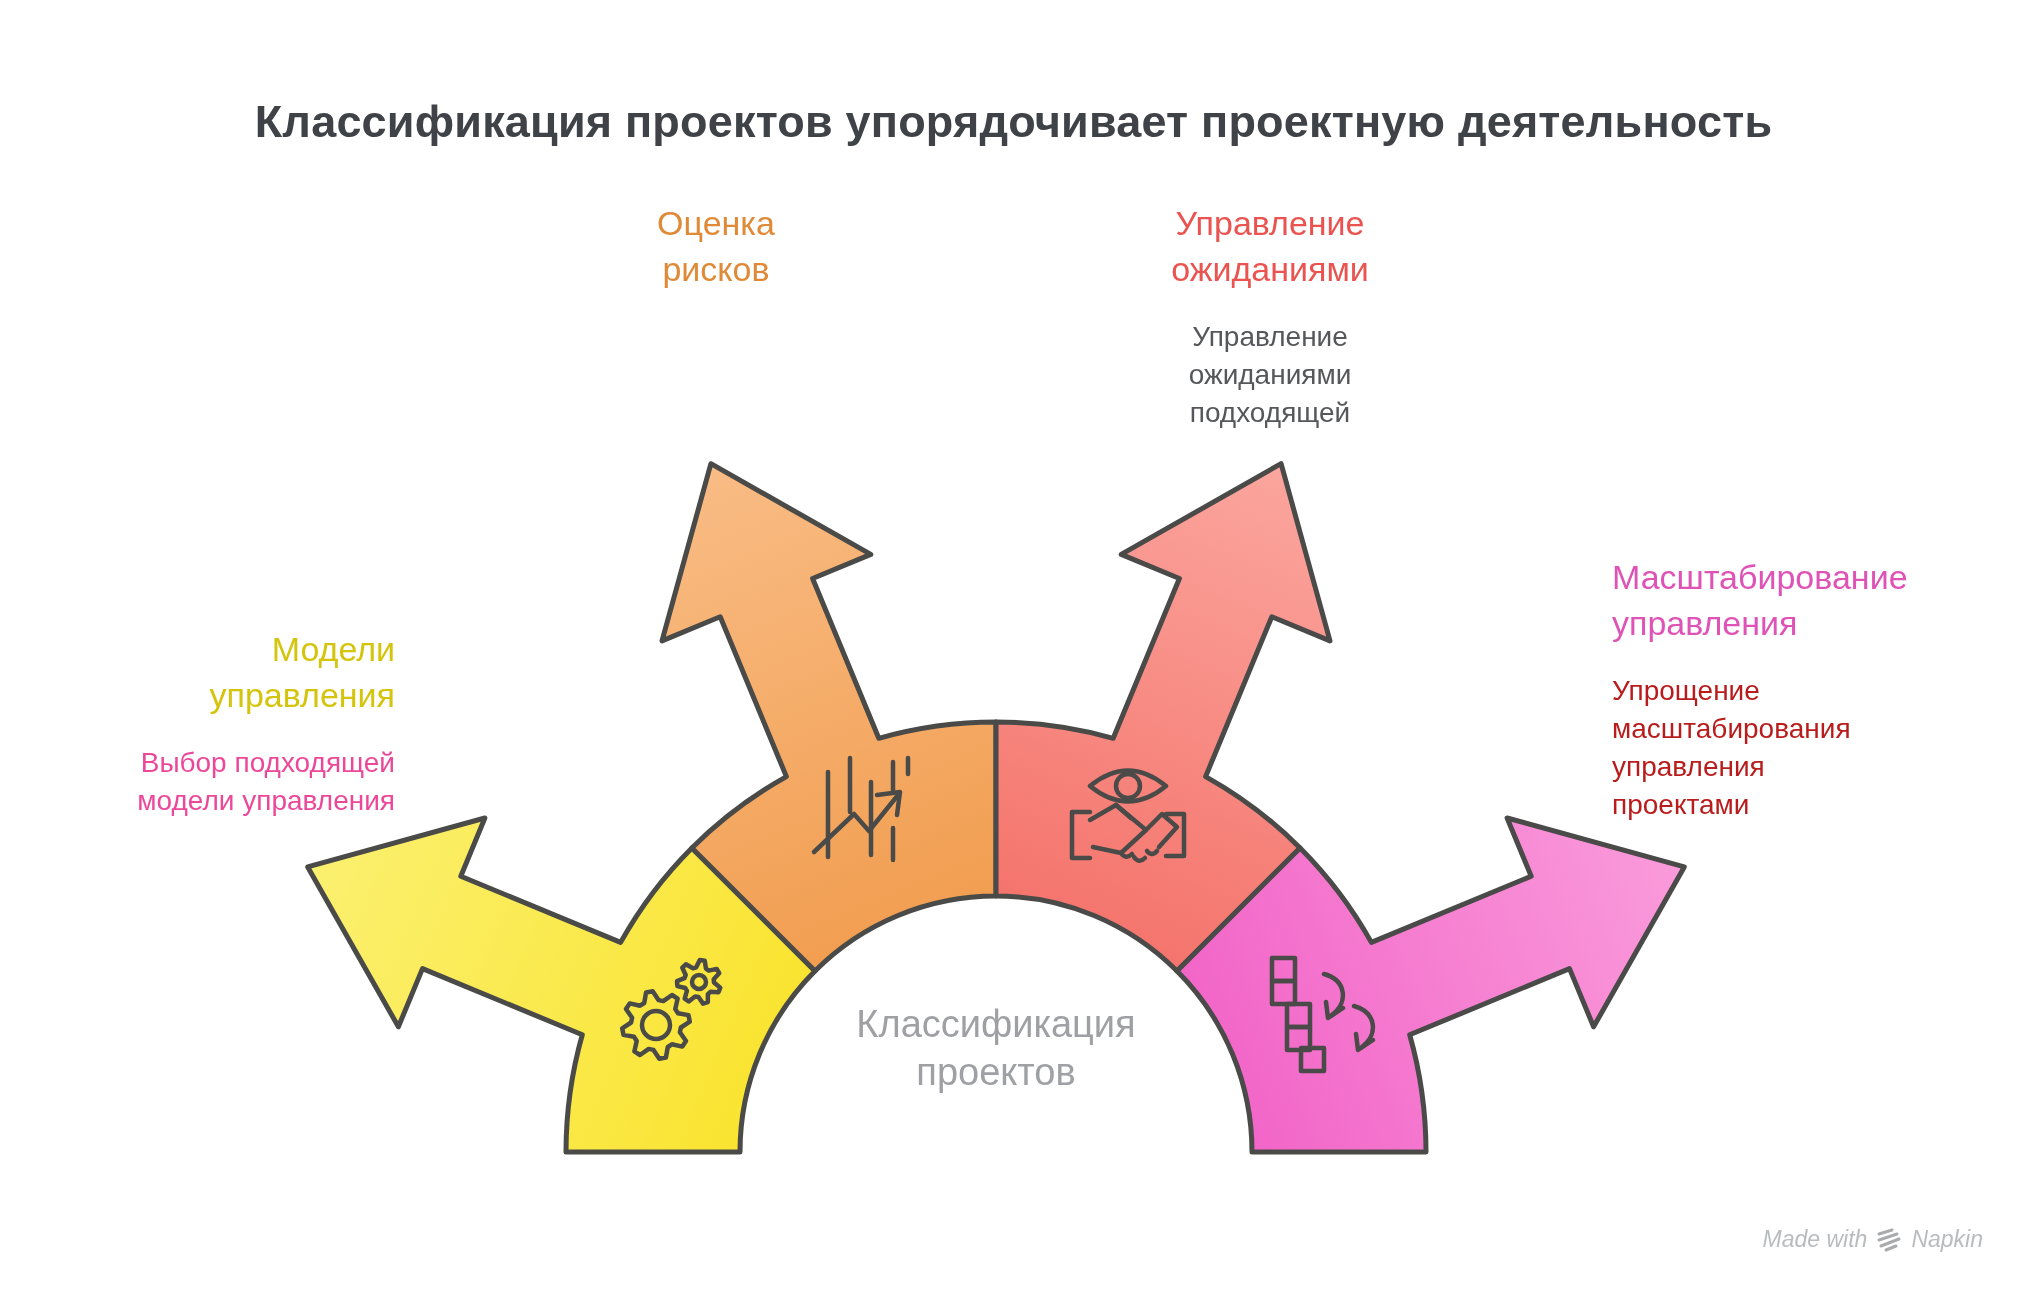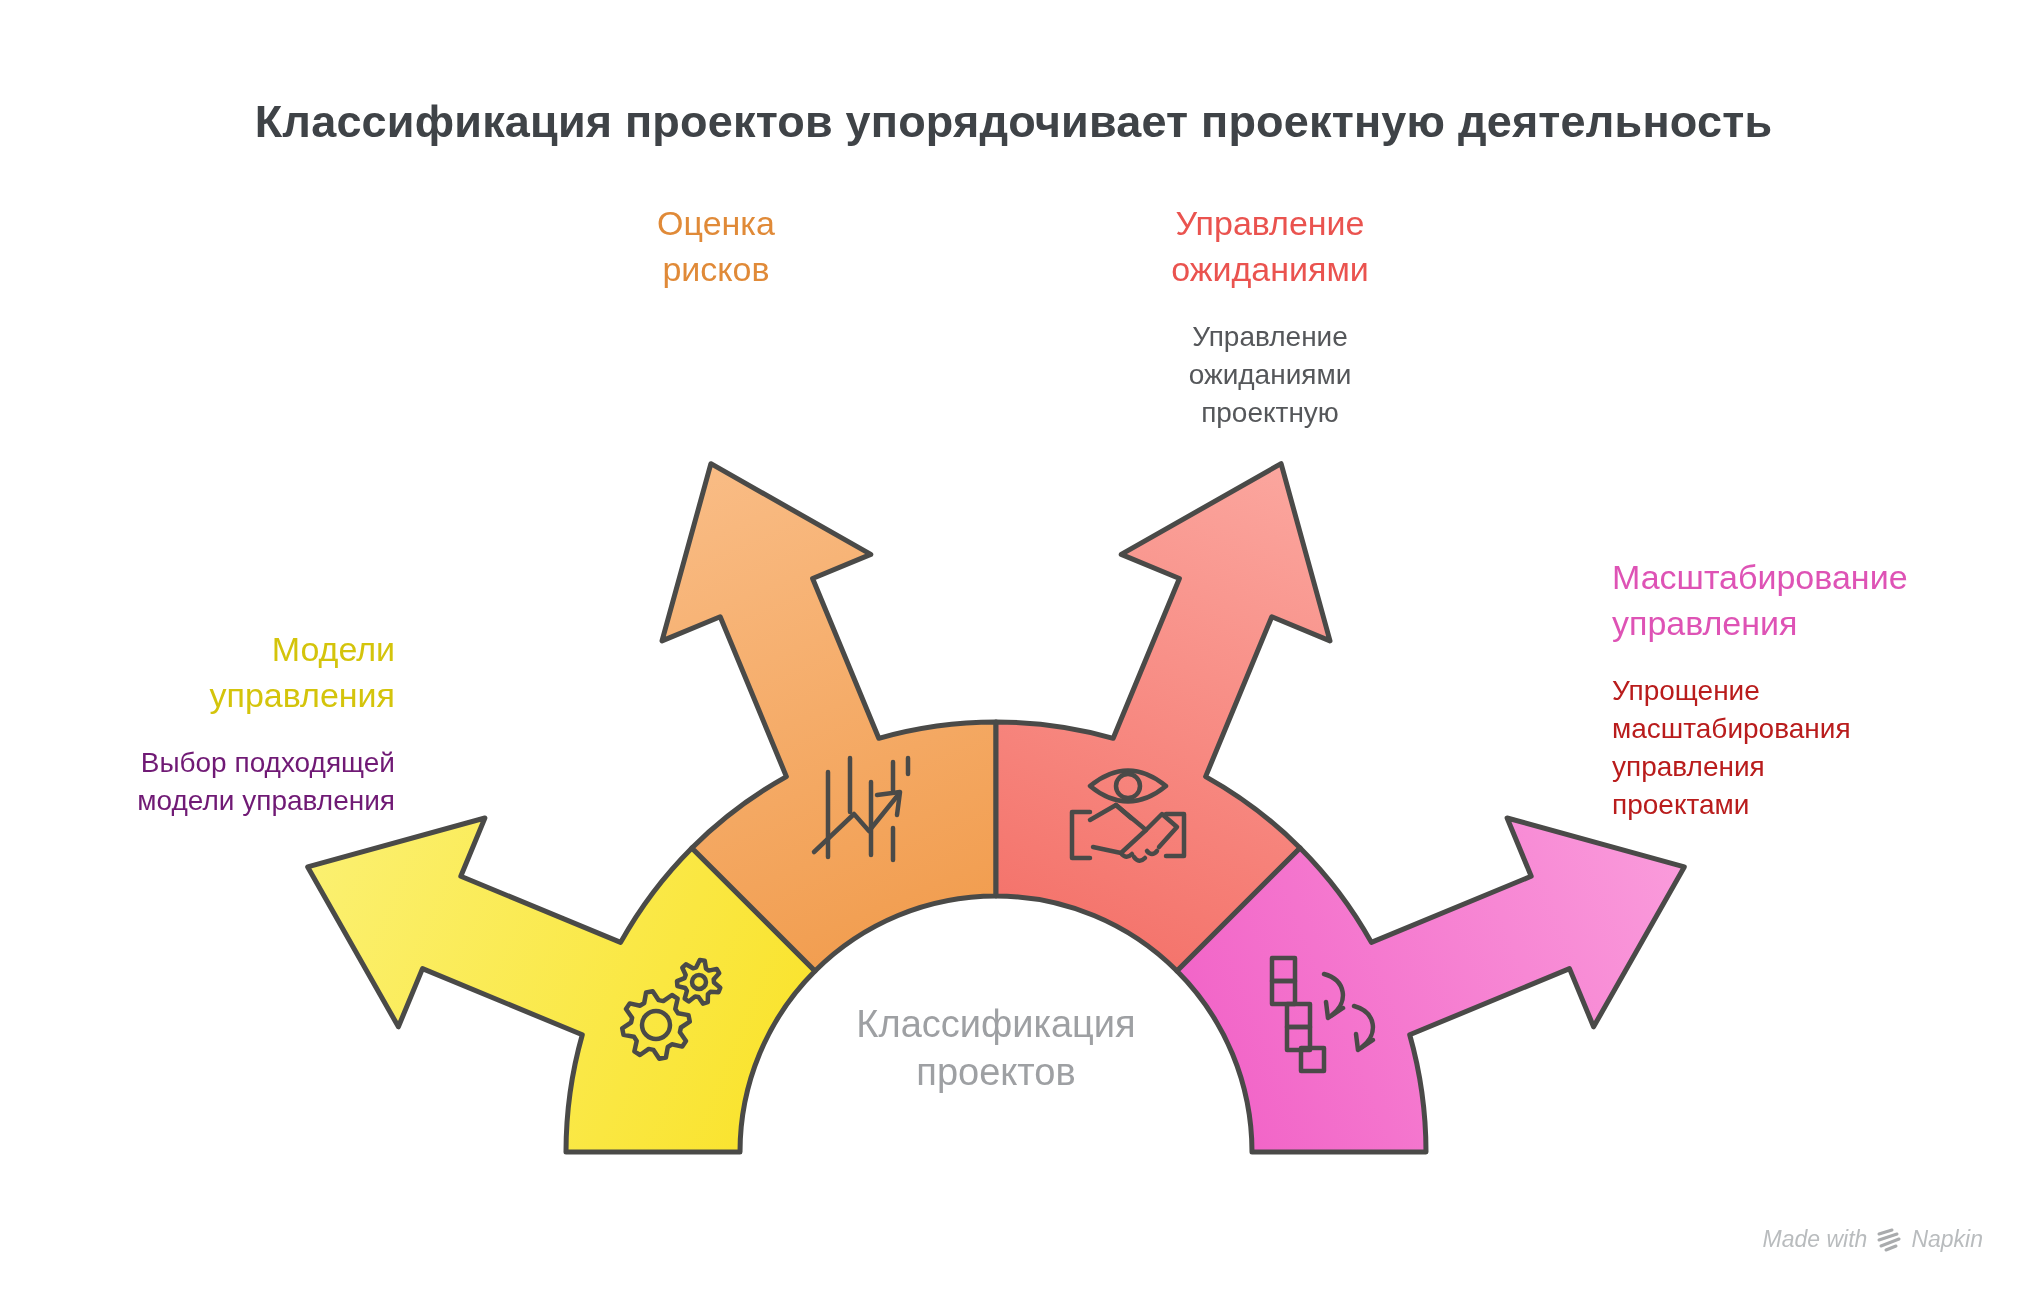--- a/index.html
+++ b/index.html
@@ -112,42 +112,42 @@
     </g>
   </svg>
 
   <div class="main-title" style="color: rgb(63, 67, 71);">Классификация проектов упорядочивает проектную деятельность</div>
 
   <div class="label-block" style="left:65px;top:626px;width:330px;text-align:right;">
     <div class="label-title" style="color: rgb(212, 196, 11);">
       <span>Модели</span>
       <span>управления</span>
     </div>
-    <div class="label-desc" style="color: #701a75;">
+    <div class="label-desc" style="color: #ec4899;">
       <span>Выбор подходящей</span>
       <span>модели управления</span>
     </div>
   </div>
 
   <div class="label-block" style="left:556px;top:200px;width:320px;text-align:center;">
     <div class="label-title" style="color: rgb(224, 138, 56);">
       <span>Оценка</span>
       <span>рисков</span>
     </div>
   </div>
 
   <div class="label-block" style="left:1100px;top:200px;width:340px;text-align:center;">
     <div class="label-title" style="color: rgb(234, 83, 79);">
       <span>Управление</span>
       <span>ожиданиями</span>
     </div>
     <div class="label-desc" style="color: rgb(85, 87, 90);">
       <span>Управление</span>
       <span>ожиданиями</span>
-      <span>проектную</span>
+      <span>подходящей</span>
     </div>
   </div>
 
   <div class="label-block" style="left:1612px;top:554px;width:400px;text-align:left;">
     <div class="label-title" style="color: rgb(222, 83, 181);">
       <span>Масштабирование</span>
       <span>управления</span>
     </div>
     <div class="label-desc" style="color: #b91c1c;">
       <span>Упрощение</span>

